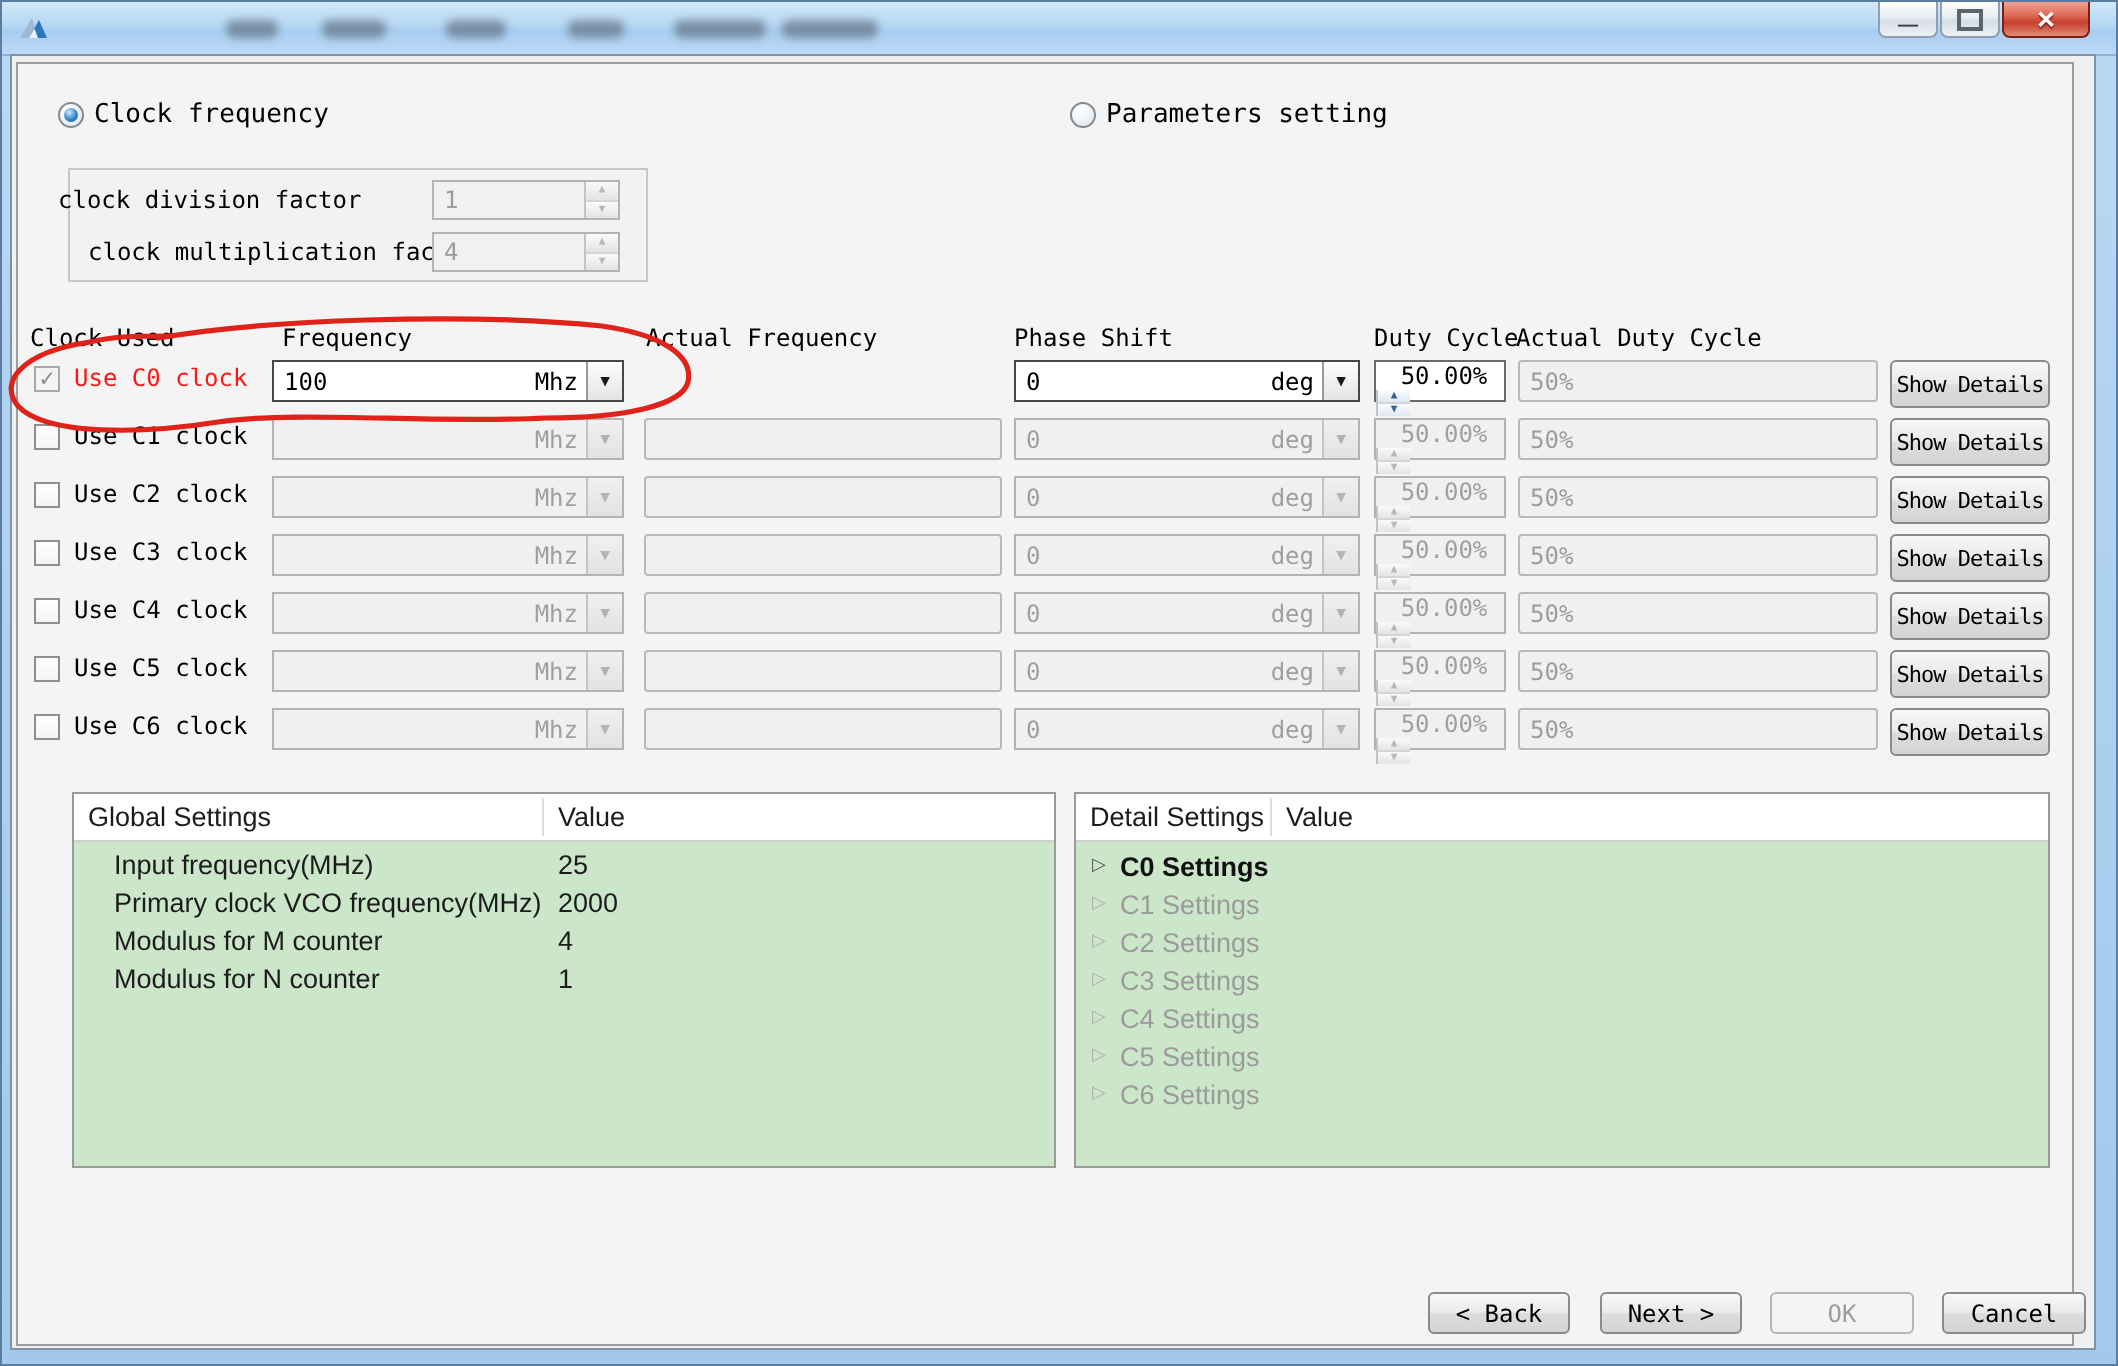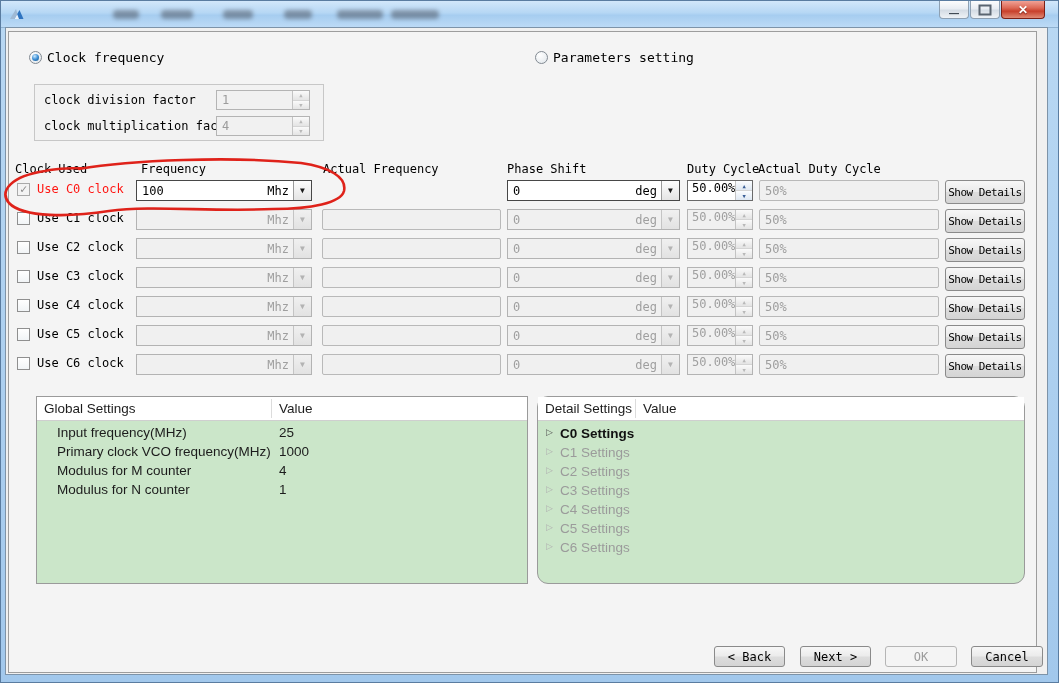--- a/index.html
+++ b/index.html
@@ -62,22 +62,22 @@
     border:1px solid #b3b3b3;background:#f0f0f0;color:#9f9f9f;font-size:12px;}
   .combo .cval{flex:1;padding-left:5px;overflow:hidden;white-space:nowrap;}
   .combo .cunit{padding-right:4px;}
   .combo .carrow{width:17px;align-self:stretch;display:flex;align-items:center;justify-content:center;
     border-left:1px solid #c4c4c4;background:linear-gradient(#f0f0f0,#e2e2e2);font-size:8px;color:#b3b3b3;}
   .combo.on{border-color:#474747;background:#fff;color:#000;}
   .combo.on .carrow{border-left-color:#9a9a9a;background:linear-gradient(#fdfdfd,#e4e4e4);color:#1a1a1a;}
   .field{position:absolute;top:0;height:21px;box-sizing:border-box;border:1px solid #b9b9b9;
     border-radius:2px;background:#f0f0f0;color:#9d9d9d;font-size:12px;display:flex;
     align-items:center;padding-left:5px;white-space:nowrap;overflow:hidden;}
-  .duty{position:absolute;top:0;height:21px;box-sizing:border-box;display:flex;align-items:flex-start;
-    border:1px solid #b3b3b3;background:#f0f0f0;color:#9f9f9f;font-size:12px;}
+  .duty{position:absolute;top:0;height:21px;box-sizing:border-box;display:flex;align-items:center;
+    border:1px solid #b3b3b3;background:#f0f0f0;color:#9f9f9f;font-size:12px;flex-direction:column;}
   .duty .sval{flex:1;padding-left:4px;white-space:nowrap;}
   .duty.on{border-color:#6a6a6a;background:#fff;color:#000;}
   .duty.on .spin-btns i{color:#3a5e96;background:linear-gradient(#fbfdff,#dfe8f2);}
   .btn{box-sizing:border-box;border:1px solid #8a8a8a;border-radius:3px;color:#000;
     background:linear-gradient(180deg,#f7f7f7,#ebebeb 48%,#dddddd 52%,#d4d4d4);
     display:flex;align-items:center;justify-content:center;font-family:"DejaVu Sans Mono",monospace;}
   .btn-details{position:absolute;top:0;height:24px;font-size:11px;letter-spacing:-0.5px;}
   
   .gtable{position:absolute;border:1px solid #9a9a9a;box-sizing:border-box;background:#cbe6c9;
     font-family:"Liberation Sans",sans-serif;}
@@ -136,21 +136,21 @@
   <div class="panel"></div>
 
   <div class="stage">
 
     <span class="radio sel" style="left:28px;top:50px"></span>
     <span class="radio-label" style="left:46px;top:49px">Clock frequency</span>
     <span class="radio" style="left:534px;top:50px"></span>
     <span class="radio-label" style="left:552px;top:49px">Parameters setting</span>
 
     <div class="groupbox"></div>
-    <span class="g-label" style="left:43px;top:92px">clock division factor</span>
+    <span class="g-label" style="left:28px;top:92px">clock division factor</span>
     <div class="spin" style="left:215px;top:89px;width:94px">
       <span class="sval">1</span>
       <span class="spin-btns">
           <i>▲</i>
           <i>▼</i>
         </span>
     </div>
     <span class="g-label" style="left:43px;top:118px">clock multiplication factor</span>
     <div class="spin" style="left:215px;top:115px;width:94px">
       <span class="sval">4</span>
@@ -343,34 +343,34 @@
         <span class="divider" style="left:234px"></span>
         <span class="th" style="left:242px">Value</span>
       </div>
       <div>
           <div class="g-row" style="top: 27px;">
             <span class="g-name">Input frequency(MHz)</span>
             <span class="g-val">25</span>
           </div>
           <div class="g-row" style="top: 46px;">
             <span class="g-name">Primary clock VCO frequency(MHz)</span>
-            <span class="g-val">1000</span>
+            <span class="g-val">2000</span>
           </div>
           <div class="g-row" style="top: 65px;">
             <span class="g-name">Modulus for M counter</span>
             <span class="g-val">4</span>
           </div>
           <div class="g-row" style="top: 84px;">
             <span class="g-name">Modulus for N counter</span>
             <span class="g-val">1</span>
           </div>
         </div>
     </div>
 
-    <div class="gtable tbody-green" style="left: 536px; top: 395px; width: 488px; height: 188px; background: rgb(203, 230, 201); border-radius: 11px;">
+    <div class="gtable tbody-green" style="left: 536px; top: 395px; width: 488px; height: 188px; background: rgb(203, 230, 201);">
       <div class="thead">
         <span class="th" style="left:7px">Detail Settings</span>
         <span class="divider" style="left:97px"></span>
         <span class="th" style="left:105px">Value</span>
       </div>
       <div>
           <div class="d-item on" style="top: 28px;">
             <span class="tri">▷</span>
             <span class="d-label">C0 Settings</span>
           </div>

